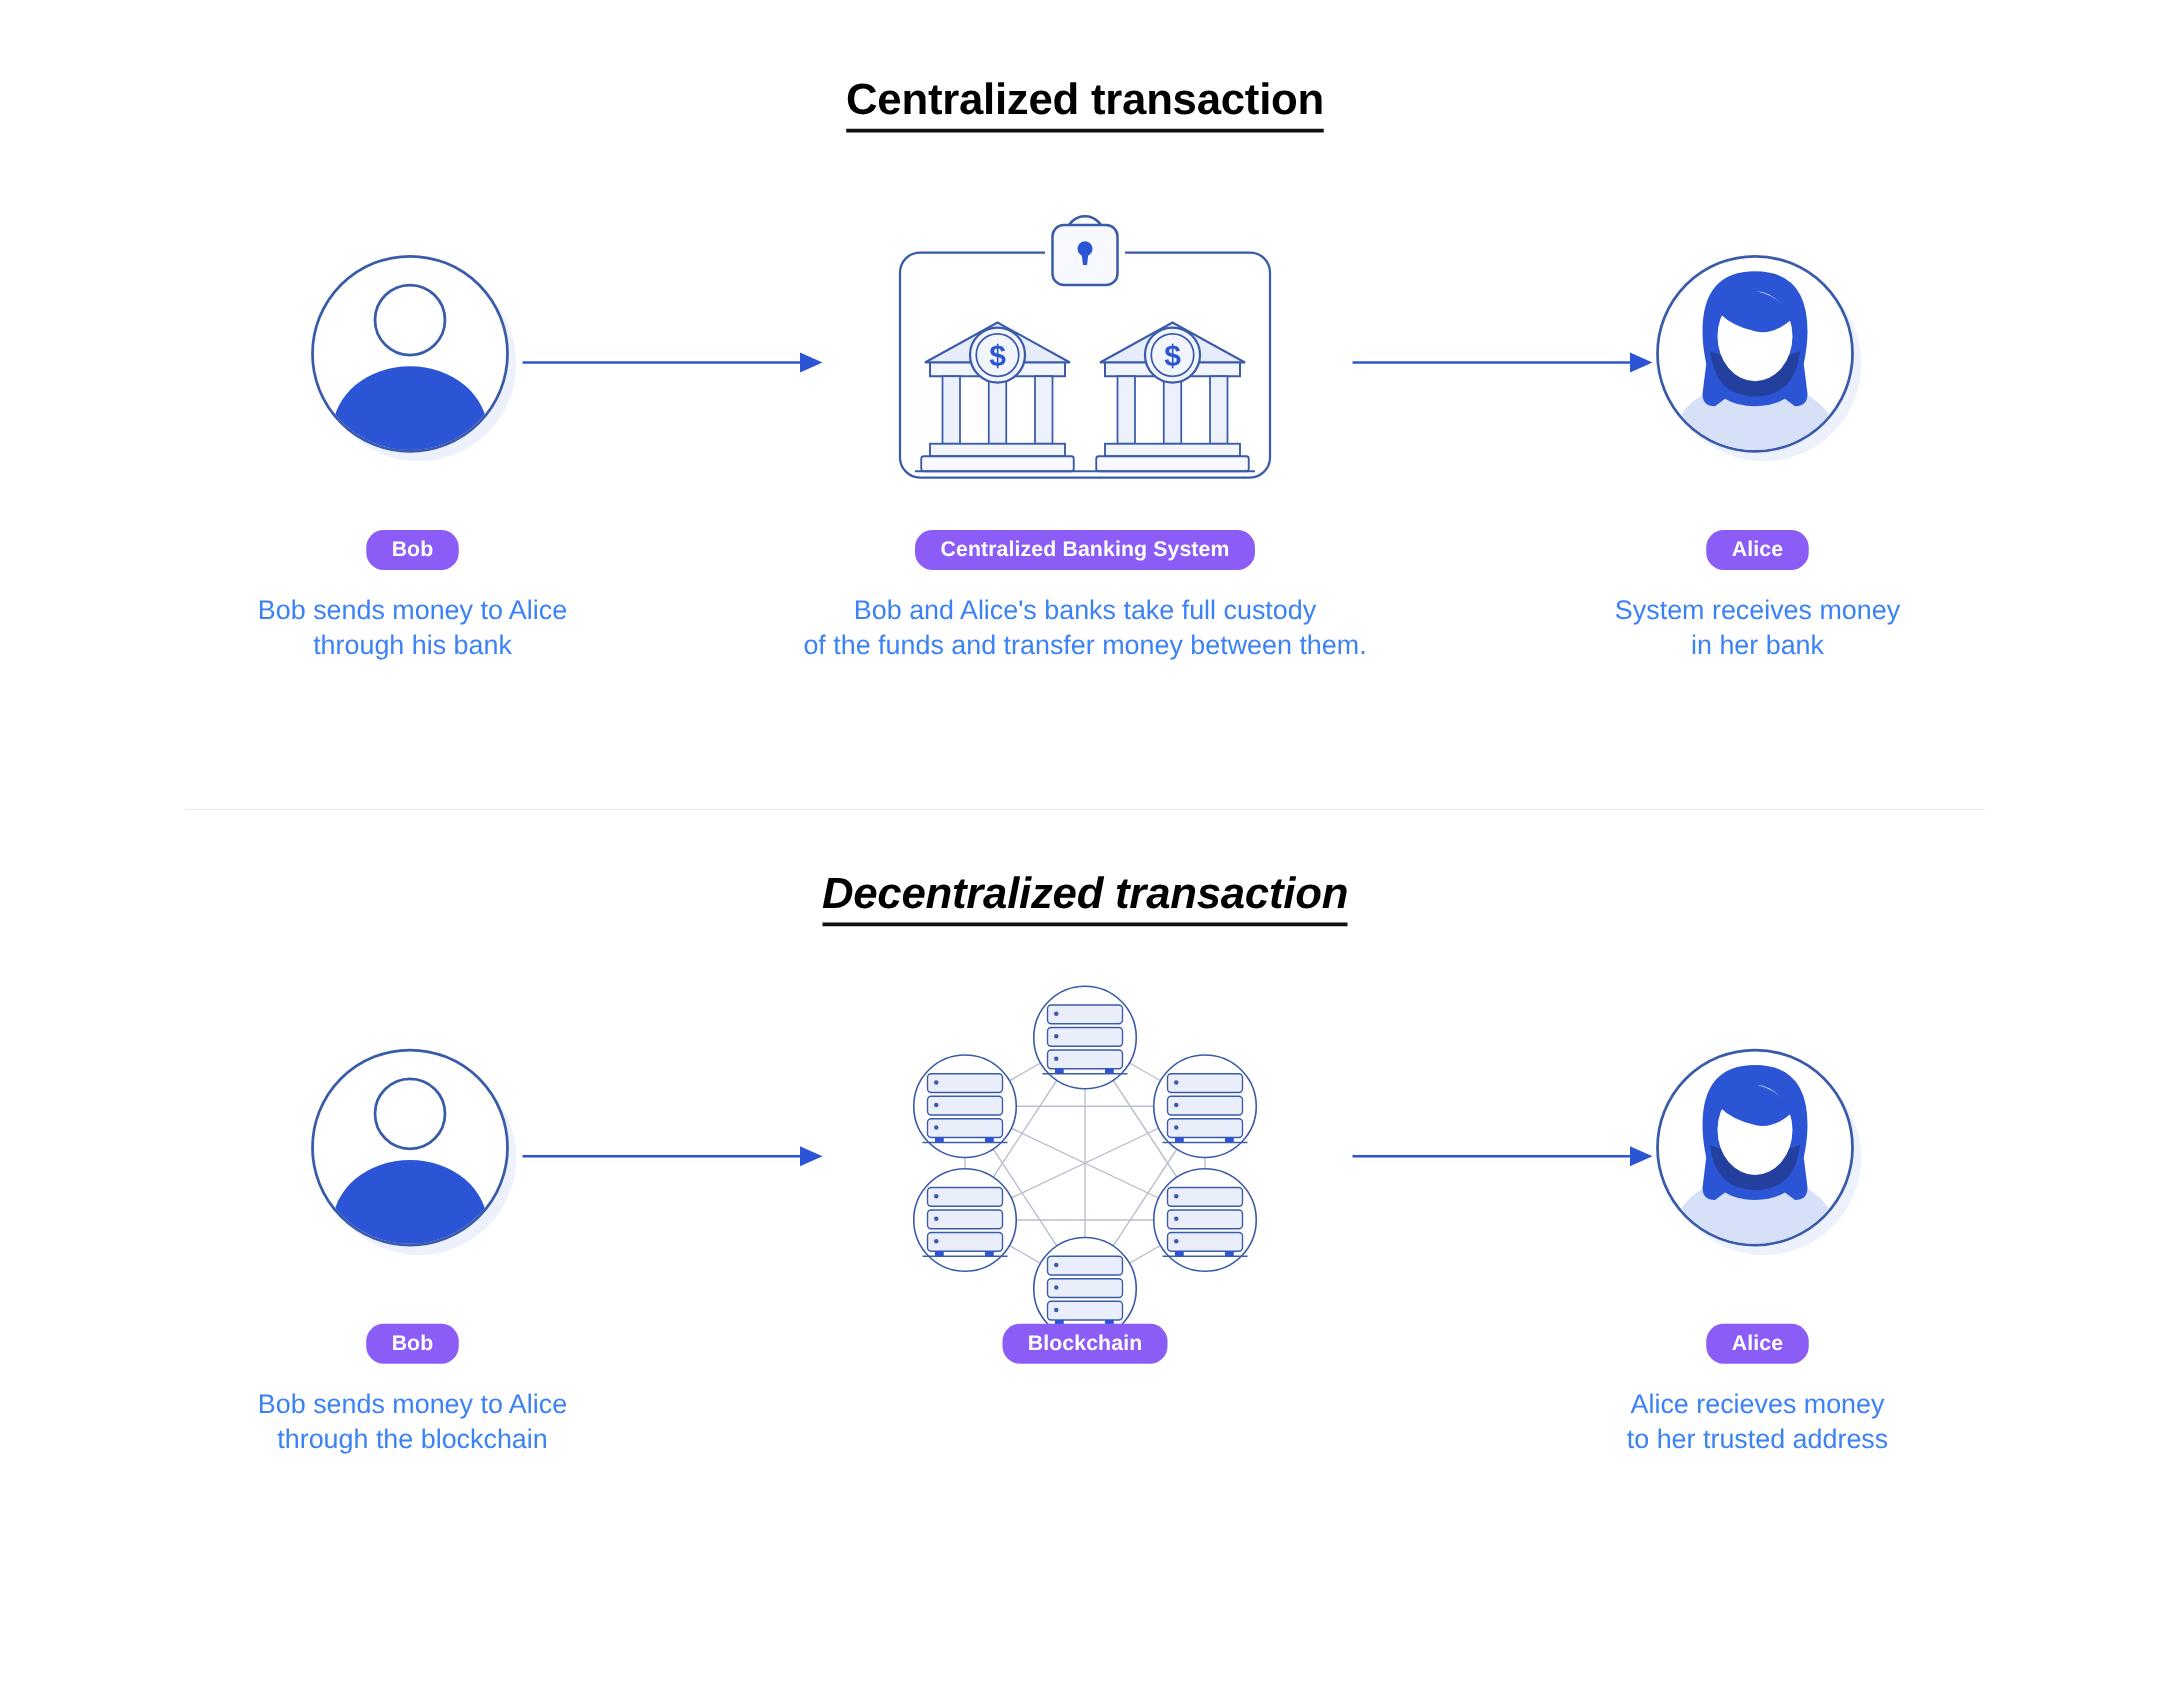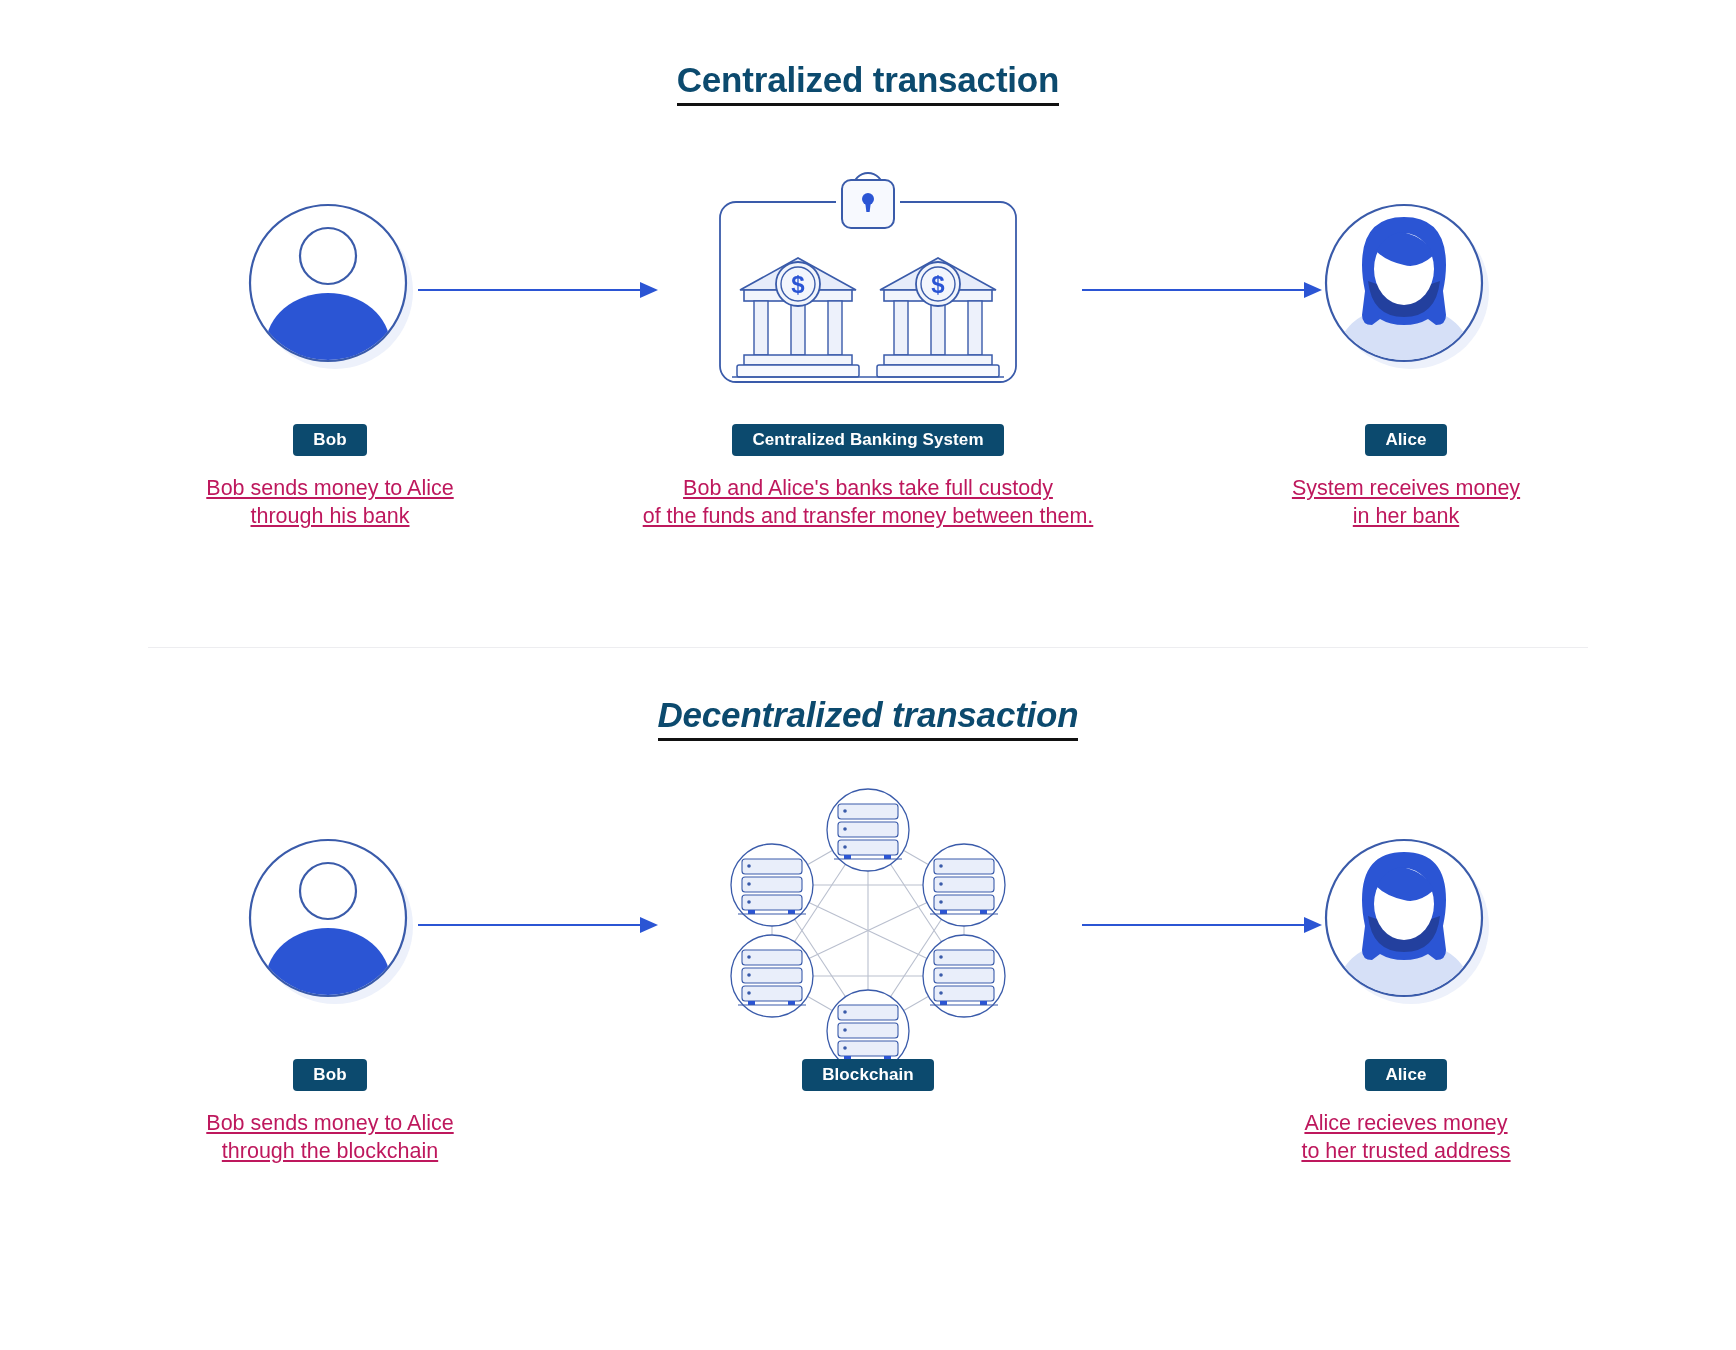--- a/index.html
+++ b/index.html
@@ -25,21 +25,21 @@
     left: 0;
     width: 1736px;
   }
   #section-centralized { top: 0; height: 648px; }
   #section-decentralized { top: 648px; height: 702px; }
 
   .section-title {
     text-align: center;
     font-size: 35px;
     font-weight: bold;
-    color: #0c4a6e;
+    color: #000000;
     letter-spacing: -0.2px;
     line-height: 1;
   }
   .section-title .title-underline {
     display: inline-block;
     border-bottom: 3px solid #111111;
     padding-bottom: 6px;
   }
   #section-centralized .section-title { margin-top: 62px; }
   #section-decentralized .section-title { margin-top: 49px; font-style: italic; }
@@ -62,39 +62,38 @@
   }
   .step-art {
     height: 250px;
     display: flex;
     align-items: center;
     justify-content: center;
   }
 
   .badge {
     margin-top: 14px;
-    background: #0c4a6e;
+    background: #8b5cf6;
     color: #ffffff;
     font-size: 17px;
     font-weight: bold;
-    border-radius: 4px;
+    border-radius: 14px;
     padding: 7px 20px 8px;
     line-height: 1;
     white-space: nowrap;
     letter-spacing: 0.1px;
   }
 
   .caption {
     margin-top: 18px;
     text-align: center;
     font-size: 21.5px;
     line-height: 1.32;
-    color: #be185d;
+    color: #3b82f6;
     white-space: pre-line;
-    text-decoration: underline;
   }
 
   
   .arrow {
     position: absolute;
     top: 118px;
     width: 240px;
     height: 24px;
   }
   .arrow.left-arrow  { left: 418px; }

